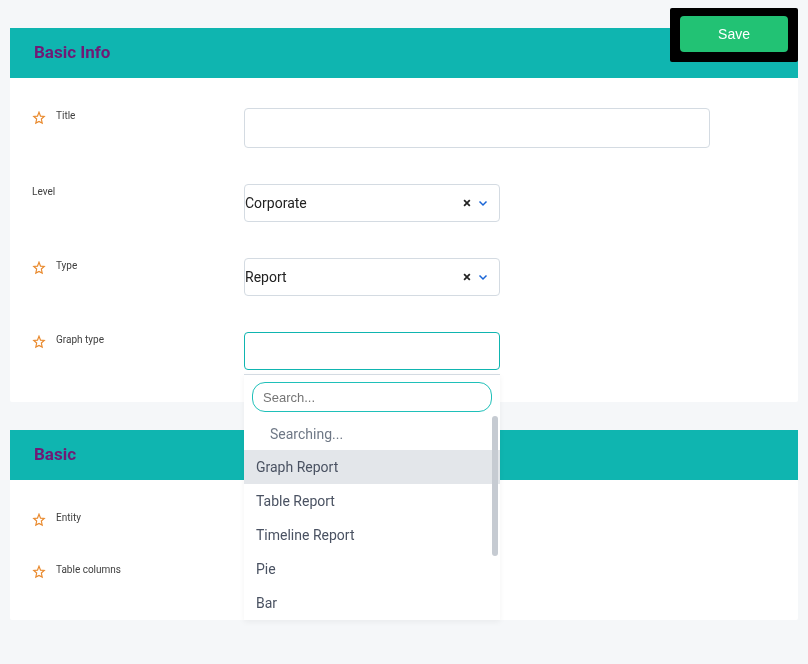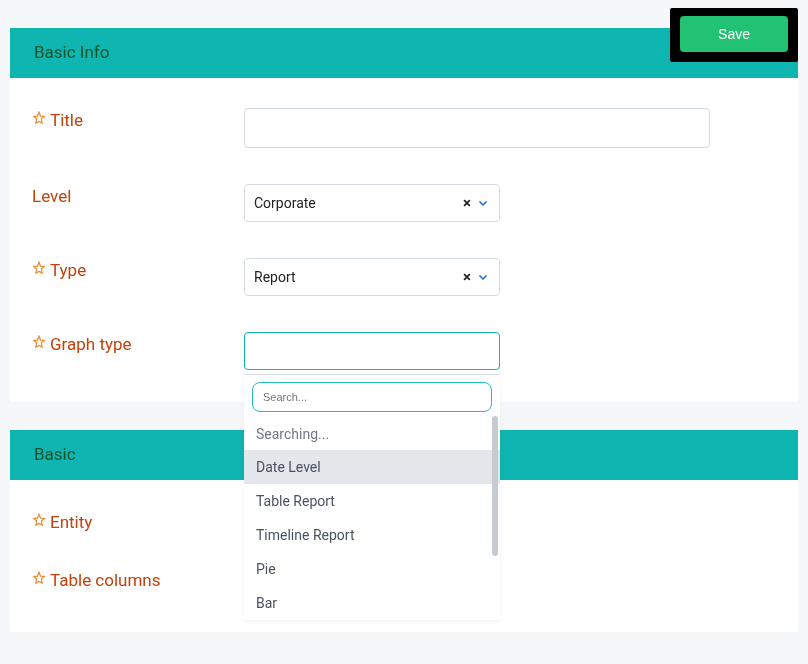--- a/index.html
+++ b/index.html
@@ -20,22 +20,22 @@
       padding: 0 10px;
     }
     .section {
       margin-top: 28px;
       background: #fff;
       border-radius: 2px;
       position: relative;
     }
     .section-header {
       background: #0fb5b0;
-      color: #14532d;
-      font-weight: 400;
+      color: #701a75;
+      font-weight: 700;
       font-size: 17px;
       padding: 14px 24px 16px 24px;
     }
     .section-body {
       padding: 12px 16px 24px 16px;
     }
     .save-wrap {
       position: absolute;
       top: 8px;
       right: 10px;
@@ -56,25 +56,25 @@
     }
     .form-row {
       display: flex;
       align-items: flex-start;
       padding: 18px 0 18px 0;
     }
     .form-label {
       width: 218px;
       display: flex;
       align-items: flex-start;
-      gap: 4px;
+      gap: 10px;
       padding-left: 6px;
       padding-top: 2px;
-      font-size: 17px;
-      color: #c2410c;
+      font-size: 10px;
+      color: #404040;
     }
     .req-star {
       color: #e98a2e;
       font-size: 14px;
       line-height: 1;
       flex-shrink: 0;
       position: relative;
       top: 1px;
     }
     .req-star svg {
@@ -94,21 +94,21 @@
       background: #fff;
     }
     .select-wrap {
       width: 256px;
       height: 38px;
       border: 1px solid #d4dbe2;
       border-radius: 4px;
       background: #fff;
       display: flex;
       align-items: center;
-      padding: 0 10px 0 9px;
+      padding: 0 10px 0 0;
       font-size: 14px;
       position: relative;
       cursor: pointer;
     }
     .select-value {
       flex: 1;
       color: #222;
     }
     .select-clear {
       color: #222;
@@ -146,29 +146,29 @@
       top: 34px;
       width: 6px;
       height: 140px;
       background: #c6cbd2;
       border-radius: 3px;
     }
     .dropdown-search {
       margin: 7px 8px 6px 8px;
       height: 30px;
       border: 1px solid #1fc0b9;
-      border-radius: 8px;
+      border-radius: 13px;
       padding: 0 10px;
-      font-size: 11px;
+      font-size: 13px;
       outline: none;
       display: block;
       width: calc(100% - 16px);
     }
     .dropdown-status {
-      padding: 8px 12px;
+      padding: 8px 26px;
       font-size: 14px;
       color: #6f7886;
     }
     .dropdown-option {
       padding: 9px 12px;
       font-size: 14px;
       color: #4a5262;
       cursor: pointer;
     }
     .dropdown-option.highlight {
@@ -256,21 +256,21 @@
         </div>
         <div class="form-control" style="position:relative">
           <div class="select-wrap open" style="height:38px">
             <span class="select-value"></span>
           </div>
           <div class="dropdown">
             <div class="dropdown-inner">
               <input class="dropdown-search" type="text" placeholder="Search..." style="">
               <div class="dropdown-scrollbar"></div>
               <div class="dropdown-status">Searching...</div>
-              <div class="dropdown-option highlight">Date Level</div>
+              <div class="dropdown-option highlight">Graph Report</div>
               <div class="dropdown-option">Table Report</div>
               <div class="dropdown-option">Timeline Report</div>
               <div class="dropdown-option">Pie</div>
               <div class="dropdown-option">Bar</div>
             </div>
           </div>
         </div>
       </div>
 
     </div>

